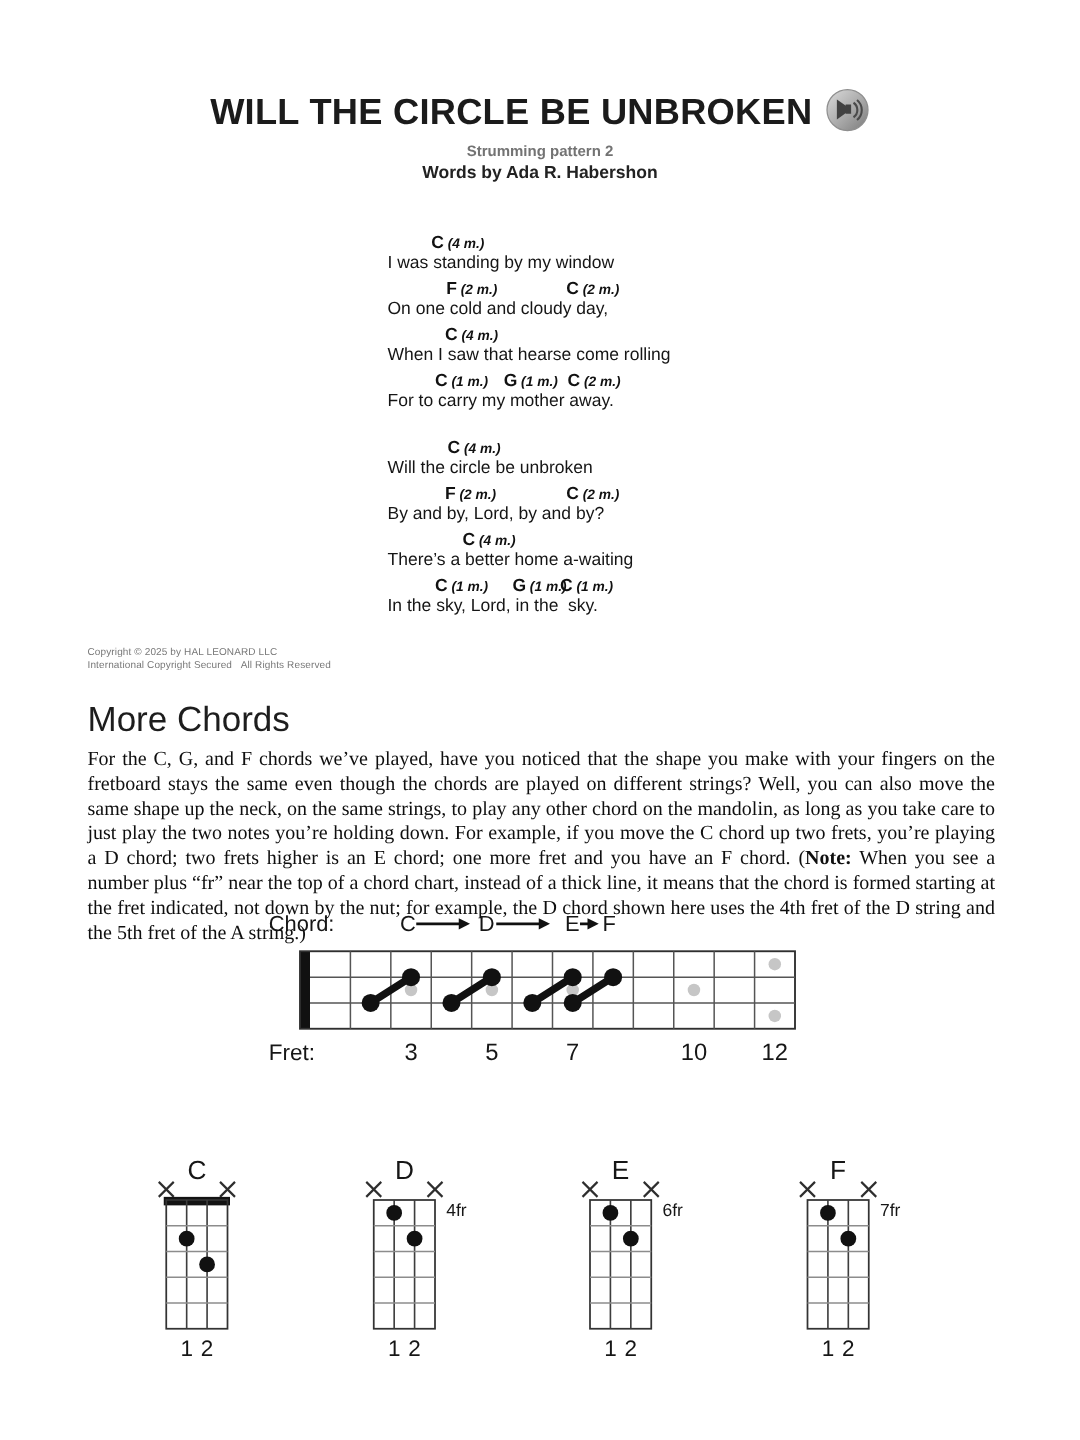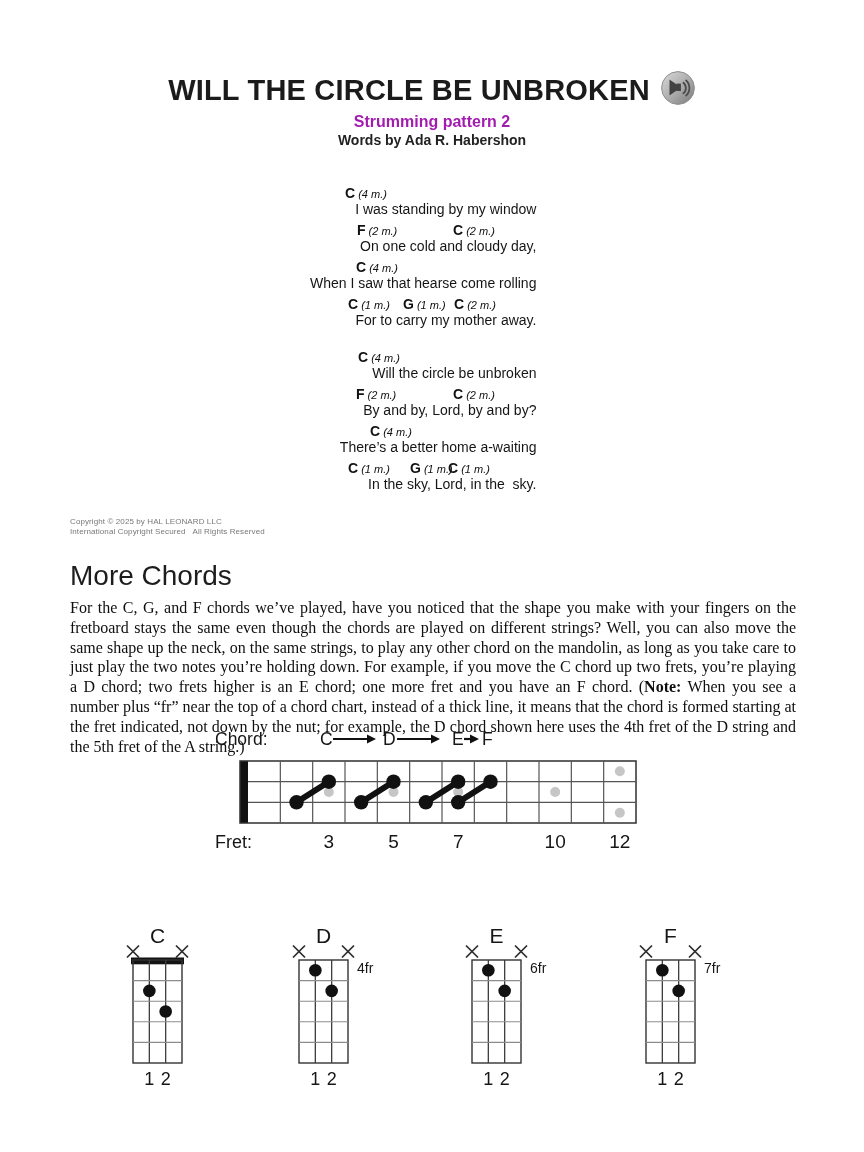--- a/index.html
+++ b/index.html
@@ -2,30 +2,30 @@
 <html><head>
 <meta charset="utf-8">
 <style>
   html,body{margin:0;padding:0;background:#fff;}
   .page{position:relative;width:796px;height:1152px;background:#ffffff;overflow:hidden;
         font-family:"Liberation Sans",sans-serif;color:#111;}
   
   .header{position:absolute;top:70px;left:12px;width:840px;text-align:center;}
   .title-row{display:flex;justify-content:center;align-items:center;gap:10px;}
   .song-title{margin:0;font-size:29px;font-weight:800;letter-spacing:.2px;color:#1b1b1b;}
-  .subtitle{font-size:16px;font-weight:600;margin-top:3px;color:#a21caf;}
+  .subtitle{font-size:12px;font-weight:600;margin-top:3px;color:#737373;}
   .credit{font-size:14px;line-height:19px;color:#222;font-weight:bold;}
   
   .lyrics{position:absolute;left:310px;top:183px;}
   .verse + .verse{margin-top:19px;}
   .line{margin-bottom:3px;}
   .chords{position:relative;height:19px;}
   .chord{position:absolute;bottom:1px;white-space:nowrap;font-size:14px;font-weight:700;color:#111;}
-  .chord i{font-weight:400;font-size:11px;font-style:italic;margin-left:3px;}
-  .lyric{font-size:14px;line-height:15px;color:#151515;text-align:right;}
+  .chord i{font-weight:700;font-size:11px;font-style:italic;margin-left:3px;}
+  .lyric{font-size:14px;line-height:15px;color:#151515;}
   
   .copyright{position:absolute;left:70px;top:517px;font-size:8px;line-height:9.5px;
              color:#787878;letter-spacing:.1px;}
   
   .section-heading{position:absolute;left:70px;top:560px;margin:0;font-size:28px;font-weight:500;color:#1d1d1d;}
   .body-text{position:absolute;left:70px;top:598px;width:726px;margin:0;
              font-family:"Liberation Serif",serif;font-size:16px;line-height:19.8px;
              text-align:justify;color:#0f0f0f;}
   .body-text b{font-weight:700;}
   

